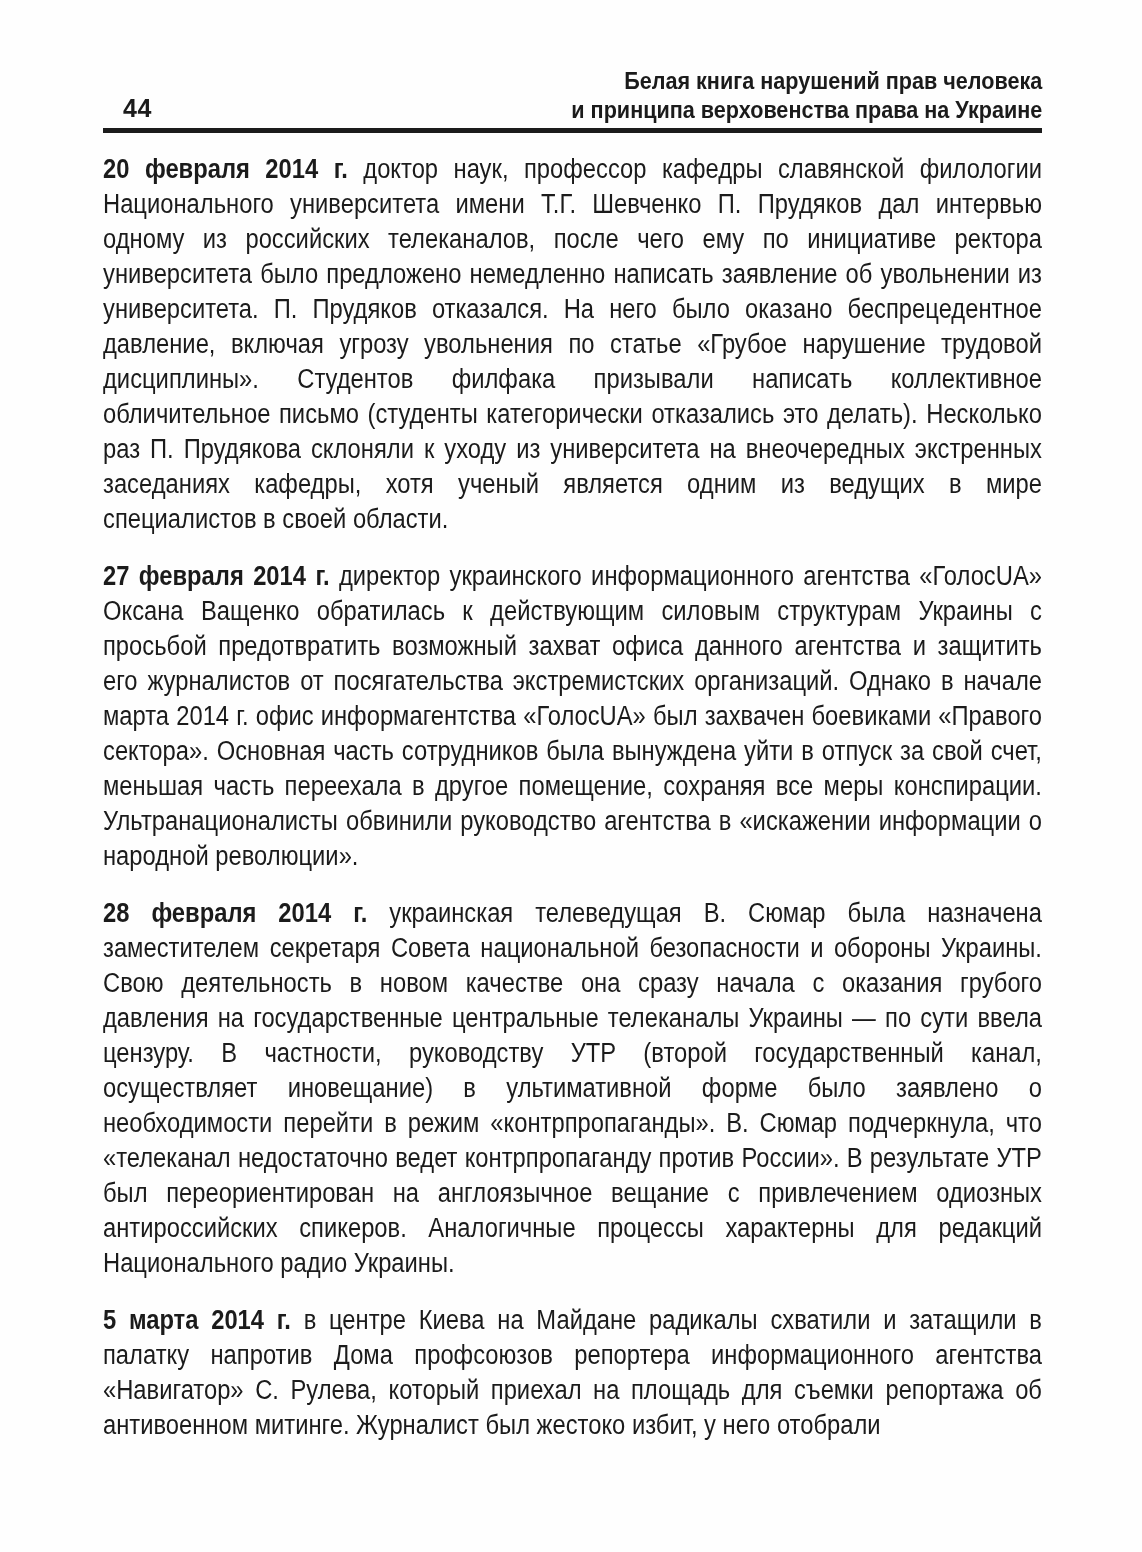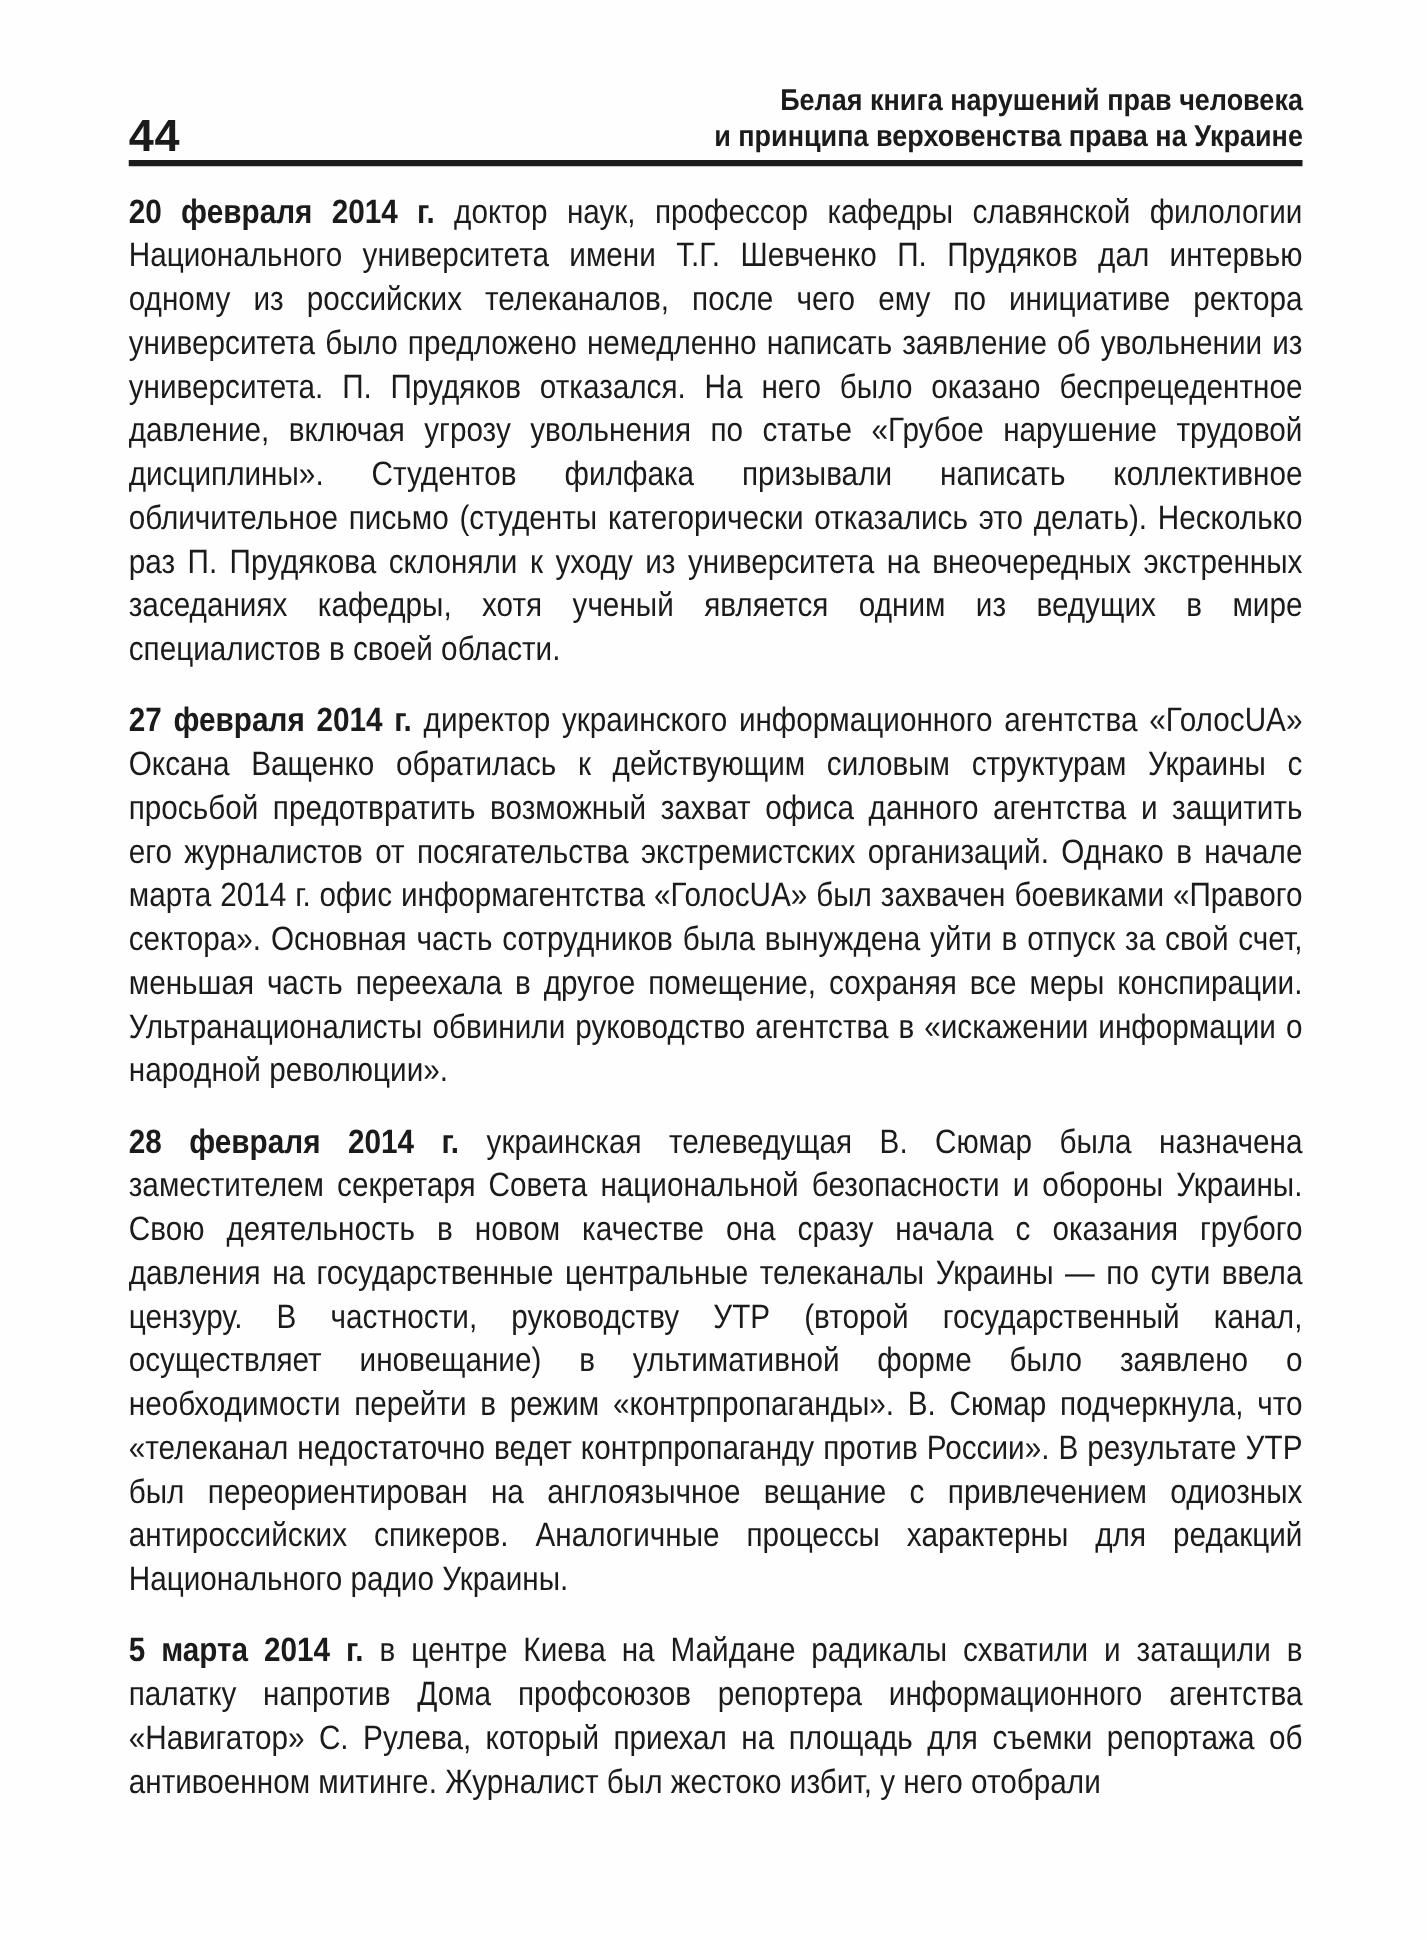--- a/index.html
+++ b/index.html
@@ -17,24 +17,25 @@
     padding: 66px 100px 0 103px;
     font-family: "Liberation Sans", "DejaVu Sans", sans-serif;
     color: #1b1b1b;
   }
   .page-header {
     display: flex;
     justify-content: space-between;
     align-items: flex-end;
   }
   .page-number {
-    font-size: 36px;
+    font-size: 25px;
     font-weight: bold;
     line-height: 31px;
     letter-spacing: 0.5px;
+    margin-left: 20px;
   }
   .running-title {
     text-align: right;
     font-size: 24px;
     font-weight: bold;
     line-height: 29px;
     transform: scaleX(0.9);
     transform-origin: 100% 100%;
     white-space: nowrap;
   }

